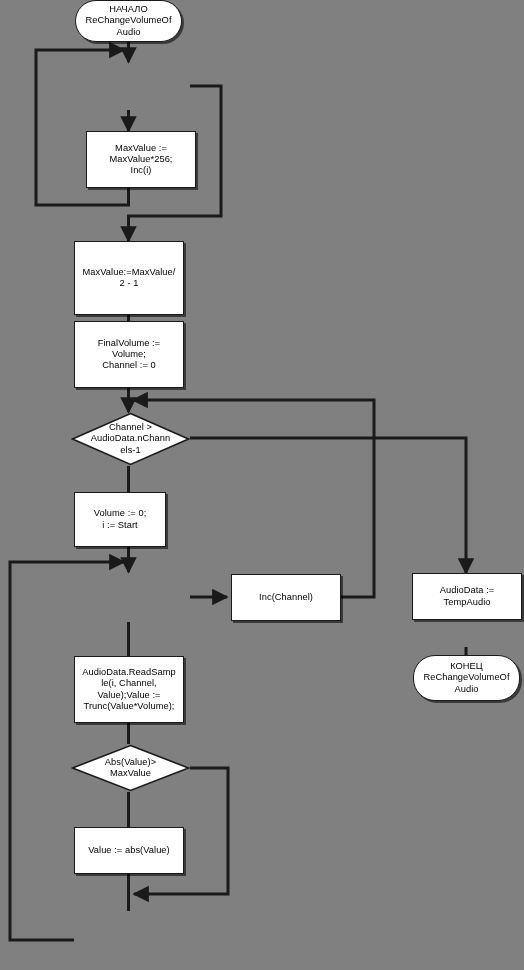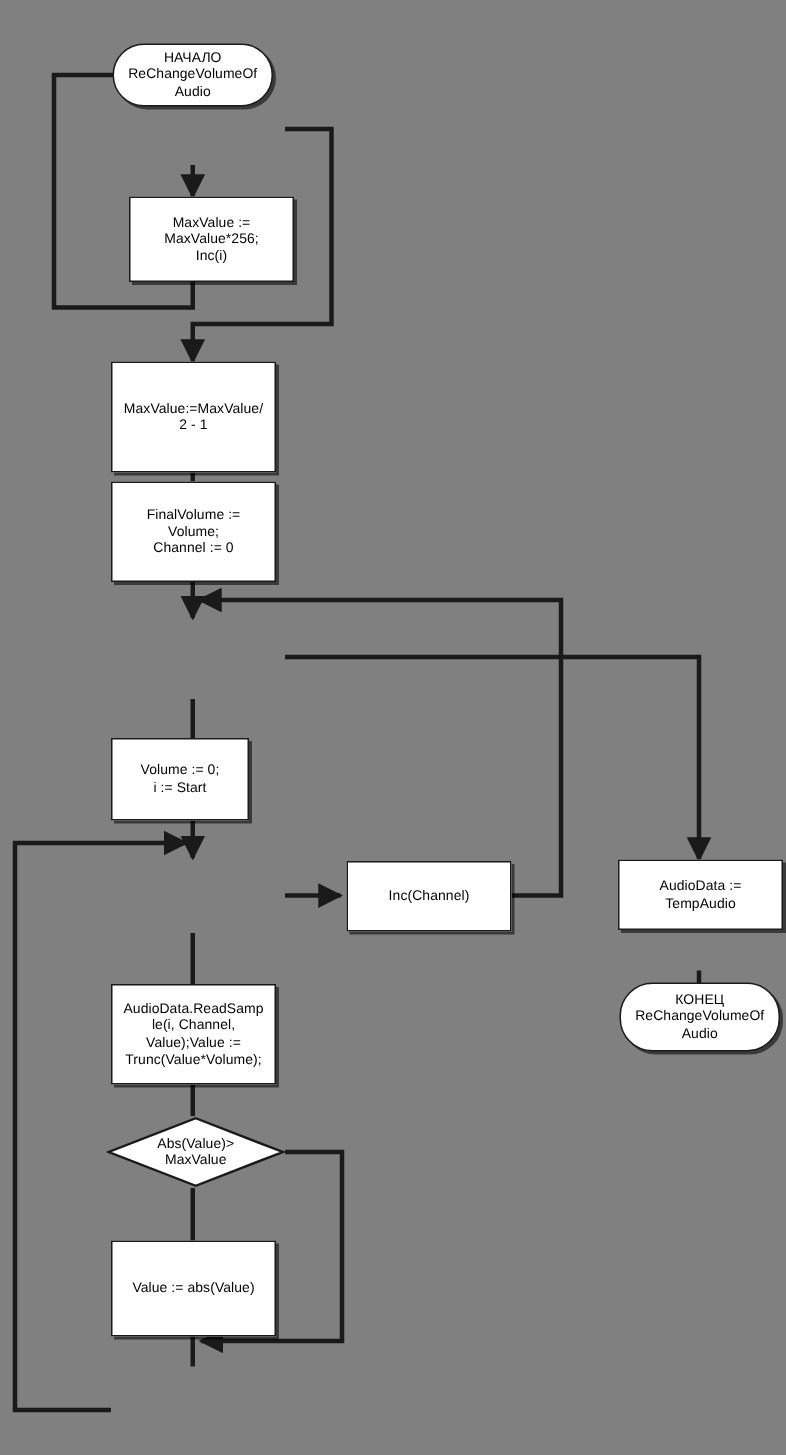--- a/index.html
+++ b/index.html
@@ -117,21 +117,21 @@
       <path d="M 190 768 L 228 768 L 228 894 L 134 894" marker-end="url(#ah)"></path>
 
       <path d="M 128.5 874 L 128.5 911"></path>
 
       <path d="M 74 940 L 10 940 L 10 562 L 124 562" marker-end="url(#ah)"></path>
 
       <path d="M 466 647 L 466 665"></path>
     </g>
   </svg>
 
-  <div class="node terminal" style="left:75px; top:0px; width:107px; height:42px;margin-top:29px;">
+  <div class="node terminal" style="left:75px; top:0px; width:107px; height:42px;">
     <span class="txt">НАЧАЛО
 ReChangeVolumeOf
 Audio</span>
   </div>
 
 
   <div class="node" style="left:74px; top:131px; width:110px; height:57px;margin-left:12px;">
     <span class="txt">MaxValue :=
 MaxValue*256;
 Inc(i)</span>
@@ -141,20 +141,28 @@
     <span class="txt">MaxValue:=MaxValue/
 2 - 1</span>
   </div>
 
   <div class="node" style="left:74px; top:321px; width:110px; height:67px;">
     <span class="txt">FinalVolume :=
 Volume;
 Channel := 0</span>
   </div>
 
+  <div class="diamond-wrap" style="left:71px; top:412px; width:119px; height:54px;">
+    <svg viewBox="0 0 119 54" xmlns="http://www.w3.org/2000/svg">
+      <polygon points="59.5,1.5 117.5,27 59.5,52.5 1.5,27" fill="#ffffff" stroke="#1a1a1a" stroke-width="1.6"></polygon>
+    </svg>
+    <span class="txt">Channel &gt;
+AudioData.nChann
+els-1</span>
+  </div>
 
   <div class="node" style="left:74px; top:492px; width:92px; height:55px;">
     <span class="txt">Volume := 0;
 i := Start</span>
   </div>
 
 
   <div class="node" style="left:231px; top:574px; width:110px; height:47px;">
     <span class="txt">Inc(Channel)</span>
   </div>
@@ -178,18 +186,18 @@
   </div>
 
   <div class="diamond-wrap" style="left:71px; top:744px; width:119px; height:48px;">
     <svg viewBox="0 0 119 48" xmlns="http://www.w3.org/2000/svg">
       <polygon points="59.5,1.5 117.5,24 59.5,46.5 1.5,24" fill="#ffffff" stroke="#1a1a1a" stroke-width="1.6"></polygon>
     </svg>
     <span class="txt">Abs(Value)&gt;
 MaxValue</span>
   </div>
 
-  <div class="node" style="left:74px; top:827px; width:110px; height:64px;">
+  <div class="node" style="left:74px; top:827px; width:110px; height:47px;">
     <span class="txt">Value := abs(Value)</span>
   </div>
 
 
 </div>
 
 </body></html>

